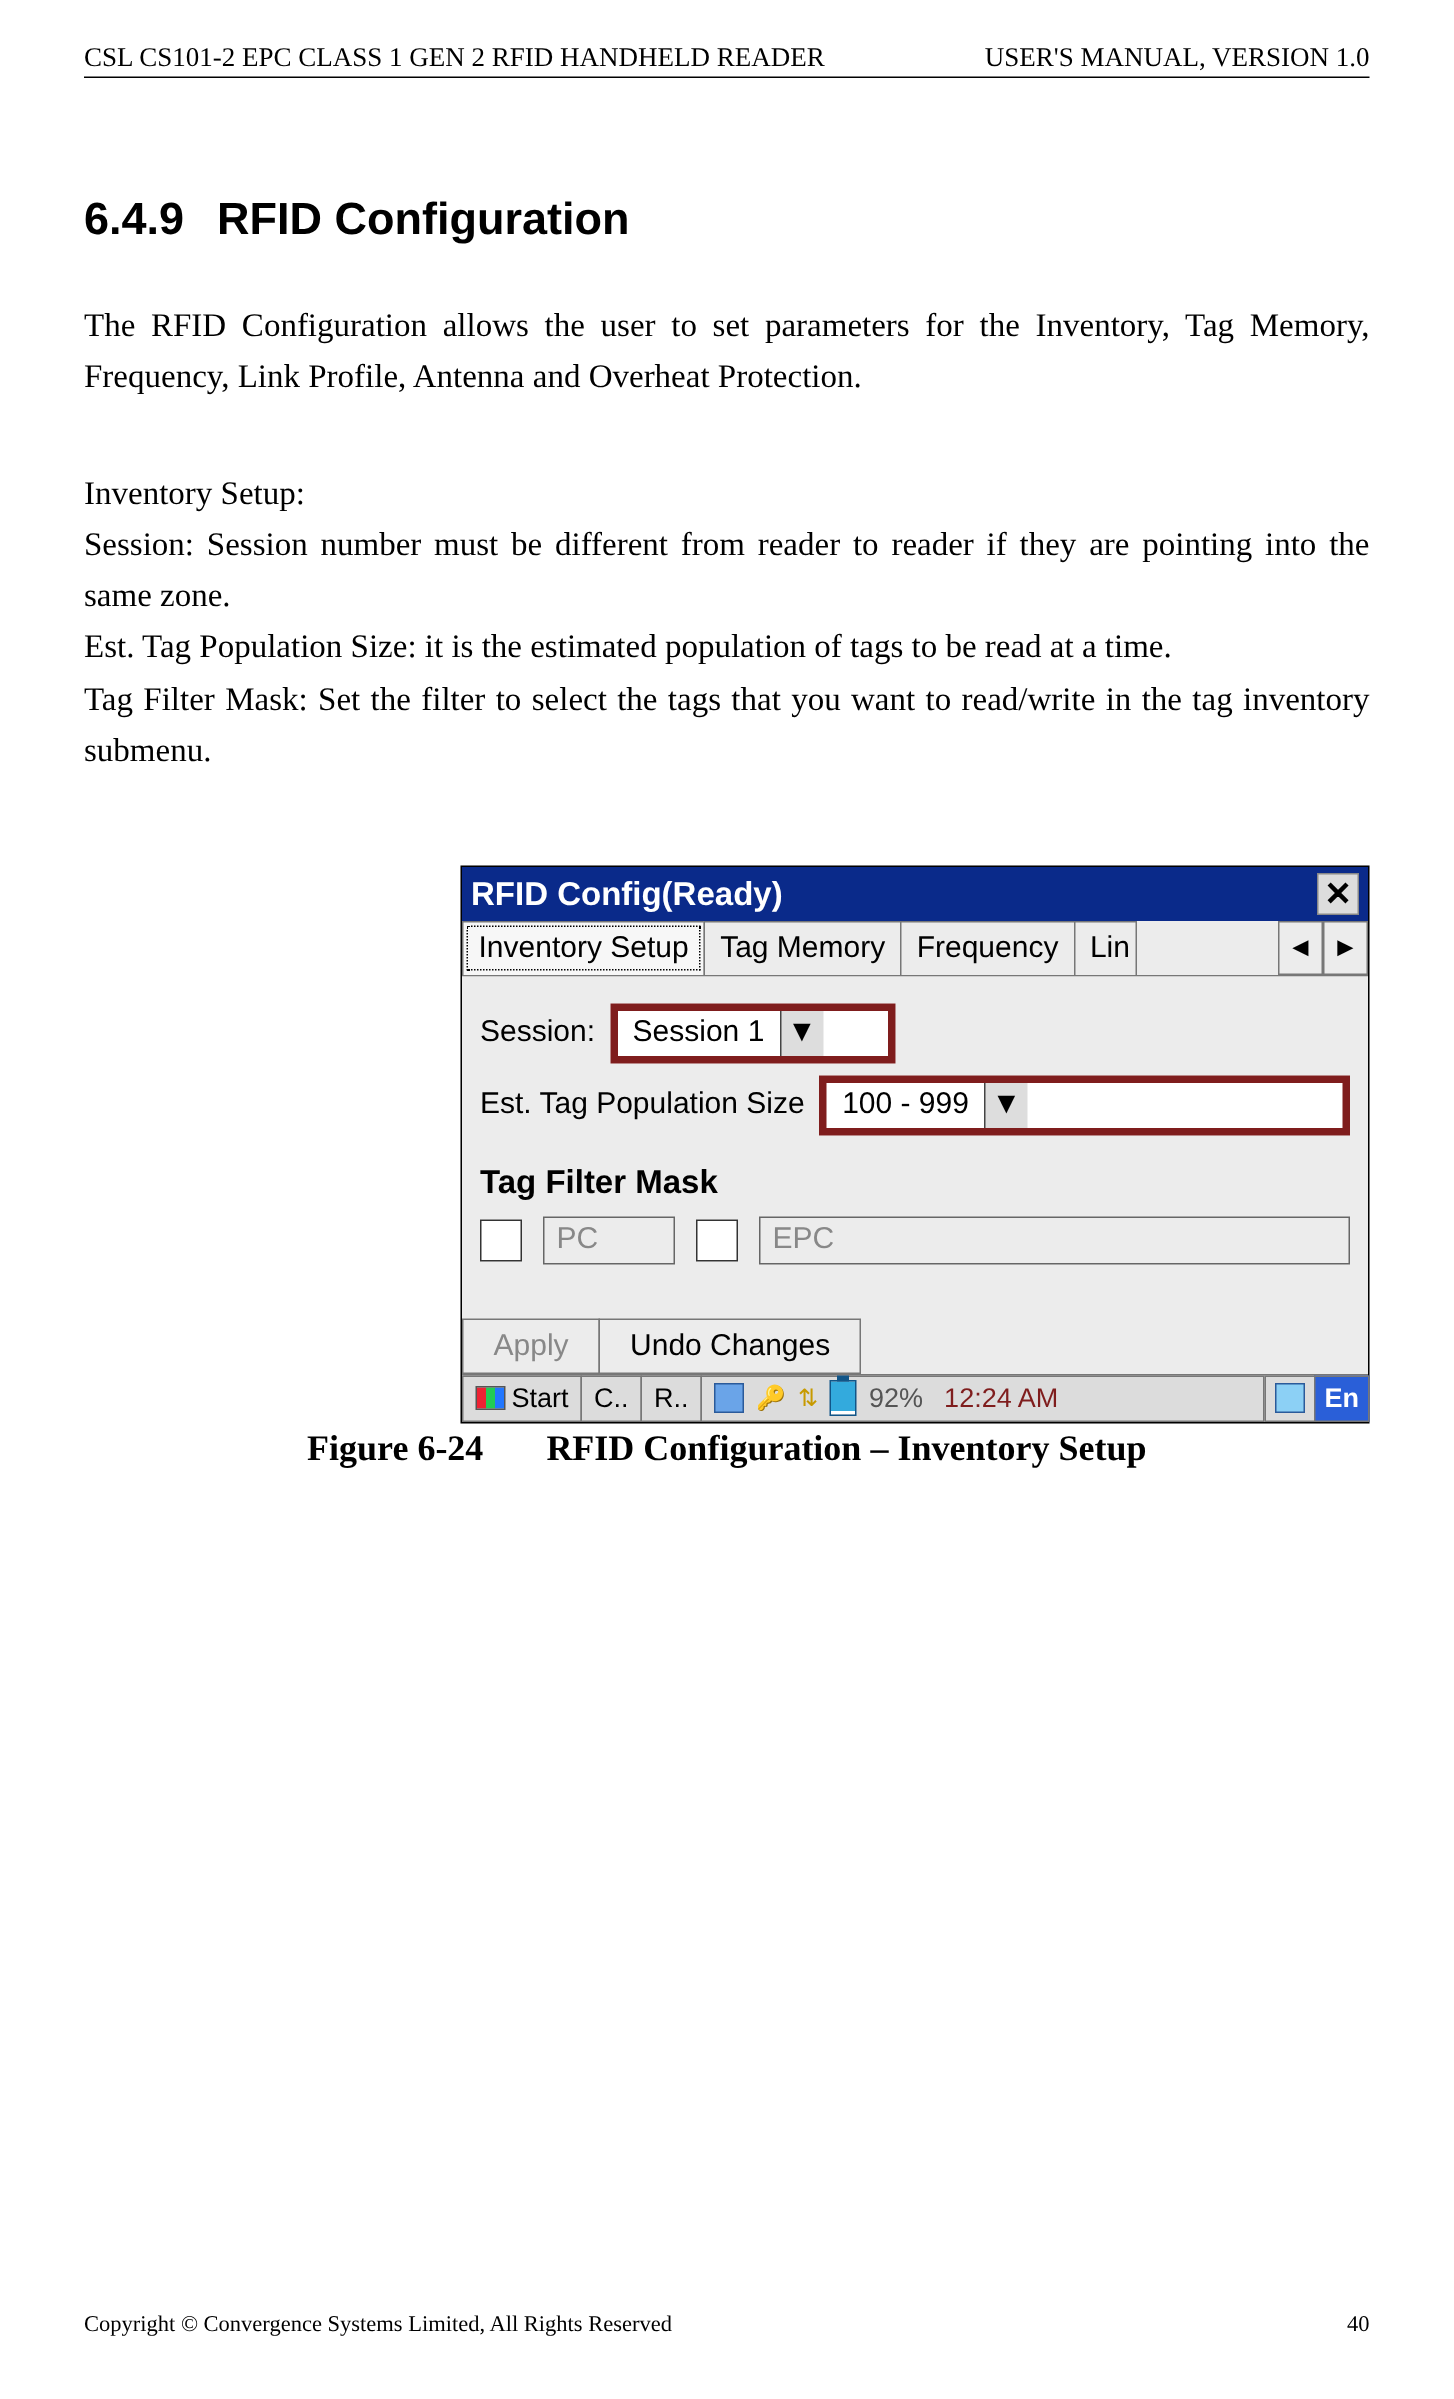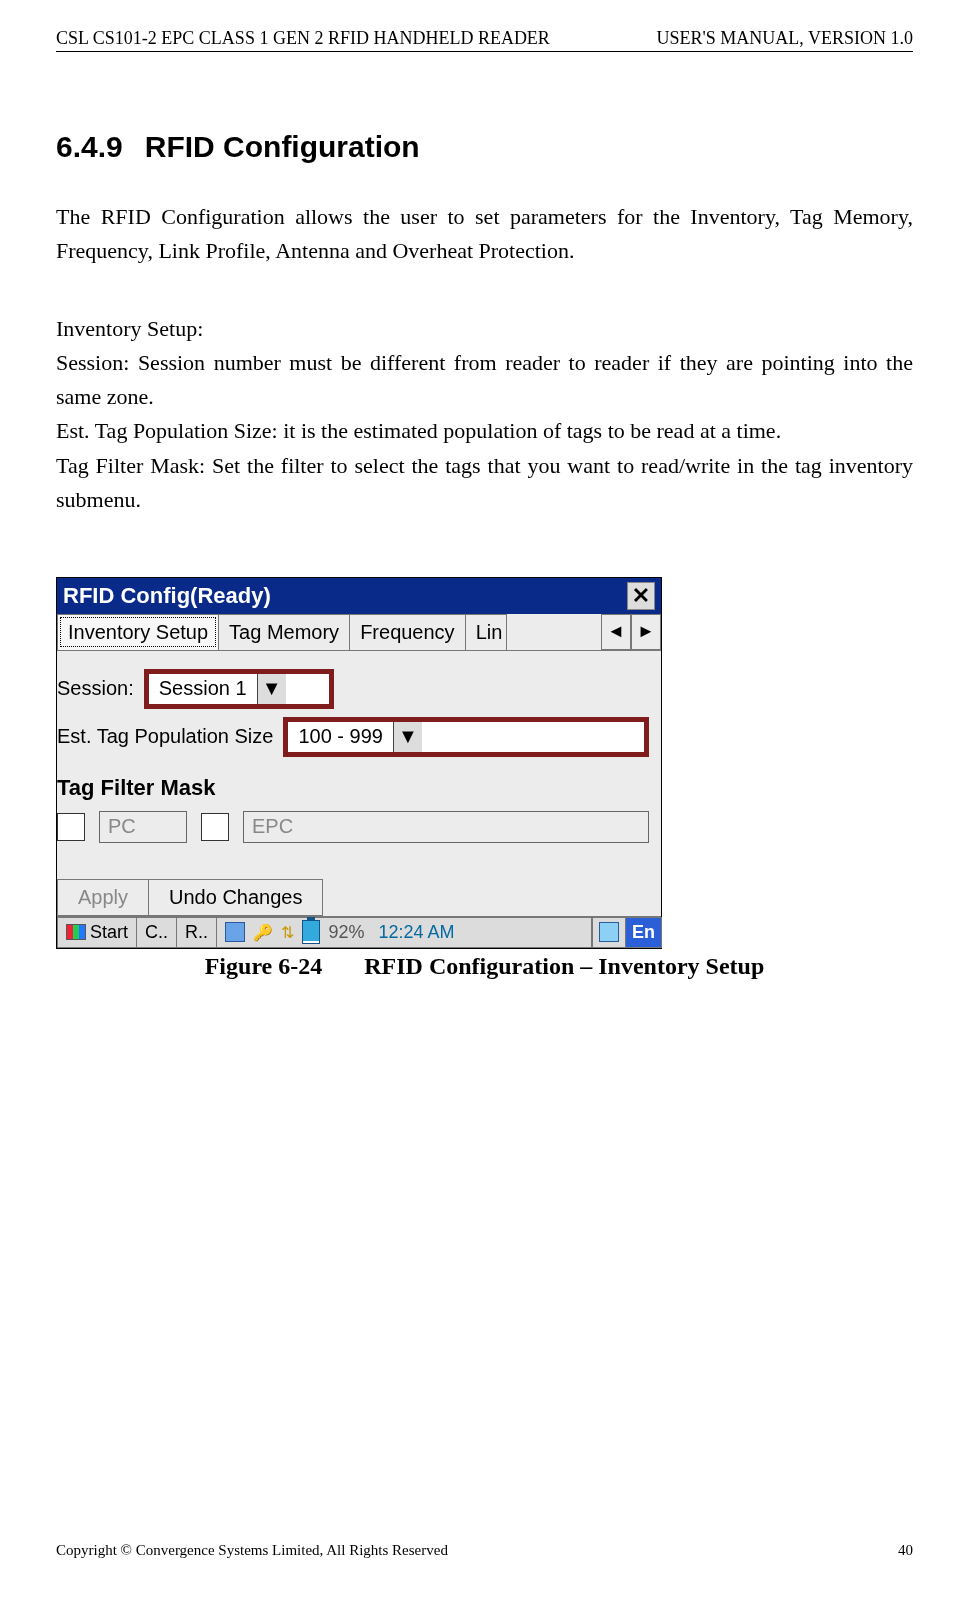--- a/index.html
+++ b/index.html
@@ -41,21 +41,21 @@
   }
   .body-block {
     font-size: 22px;
     line-height: 1.55;
     margin-top: 44px;
     text-align: justify;
   }
   .figure-wrap {
     margin-top: 60px;
     display: flex;
-    justify-content: flex-start;
+    justify-content: flex-end;
   }
   
   .device {
     width: 604px;
     border: 1px solid #000;
     background: #ececec;
     font-family: Tahoma, Arial, sans-serif;
     font-size: 20px;
     color: #000;
   }
@@ -111,21 +111,21 @@
     height: 34px;
     border: 1px solid #777;
     display: flex;
     align-items: center;
     justify-content: center;
     background: #ececec;
     font-size: 18px;
   }
   .panel {
     background: #ececec;
-    padding: 10px 12px 6px 0;
+    padding: 10px 12px 6px 12px;
   }
   .row { display: flex; align-items: center; margin: 8px 0; gap: 10px; }
   .lbl { font-size: 20px; }
   .combo {
     display: flex;
     align-items: center;
     border: 5px solid #7f1d1d;
     background: #fff;
     height: 30px;
   }
@@ -315,21 +315,21 @@
         <div class="tb-item">C..</div>
         <div class="tb-item">R..</div>
         <div class="tb-tray">
           <span class="icon-box"></span>
           <span class="icon-key">🔑</span>
           <span class="icon-net">⇅</span>
           <span class="icon-batt">
               <span class="batt"></span>
             </span>
           <span>92%</span>
-          <span style="margin-left:6px;color:#0369a1">12:24 AM</span>
+          <span style="margin-left:6px;color:#7f1d1d">12:24 AM</span>
         </div>
         <div class="tb-right" style="display:flex">
           <div class="tb-item">
             <span class="icon-box" style="background:#8cd0f5"></span>
           </div>
           <div class="tb-item" style="background:#2a5fd8;color:#fff;font-weight:bold">En</div>
         </div>
       </div>
 
     </div>

